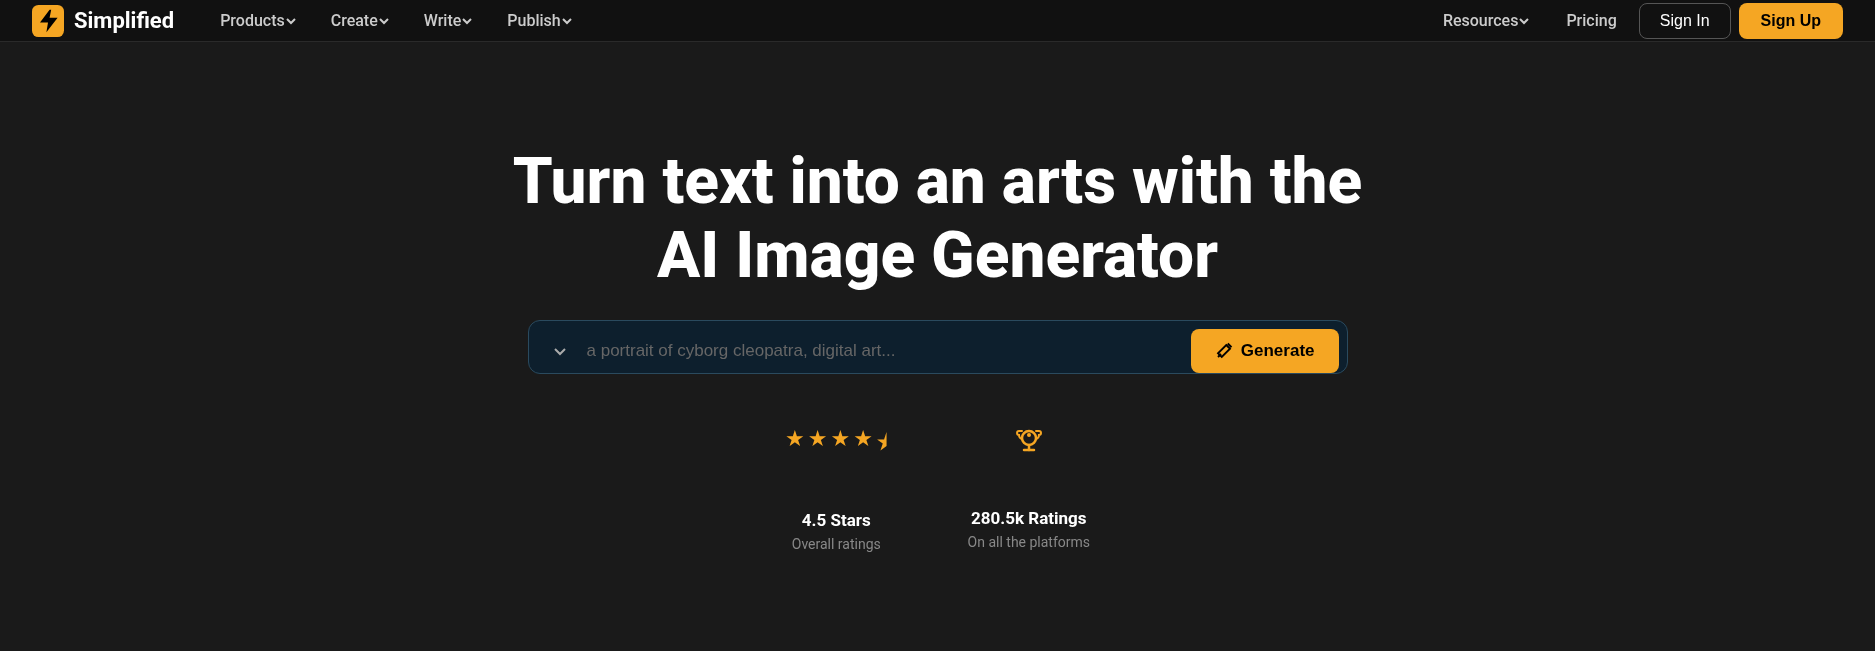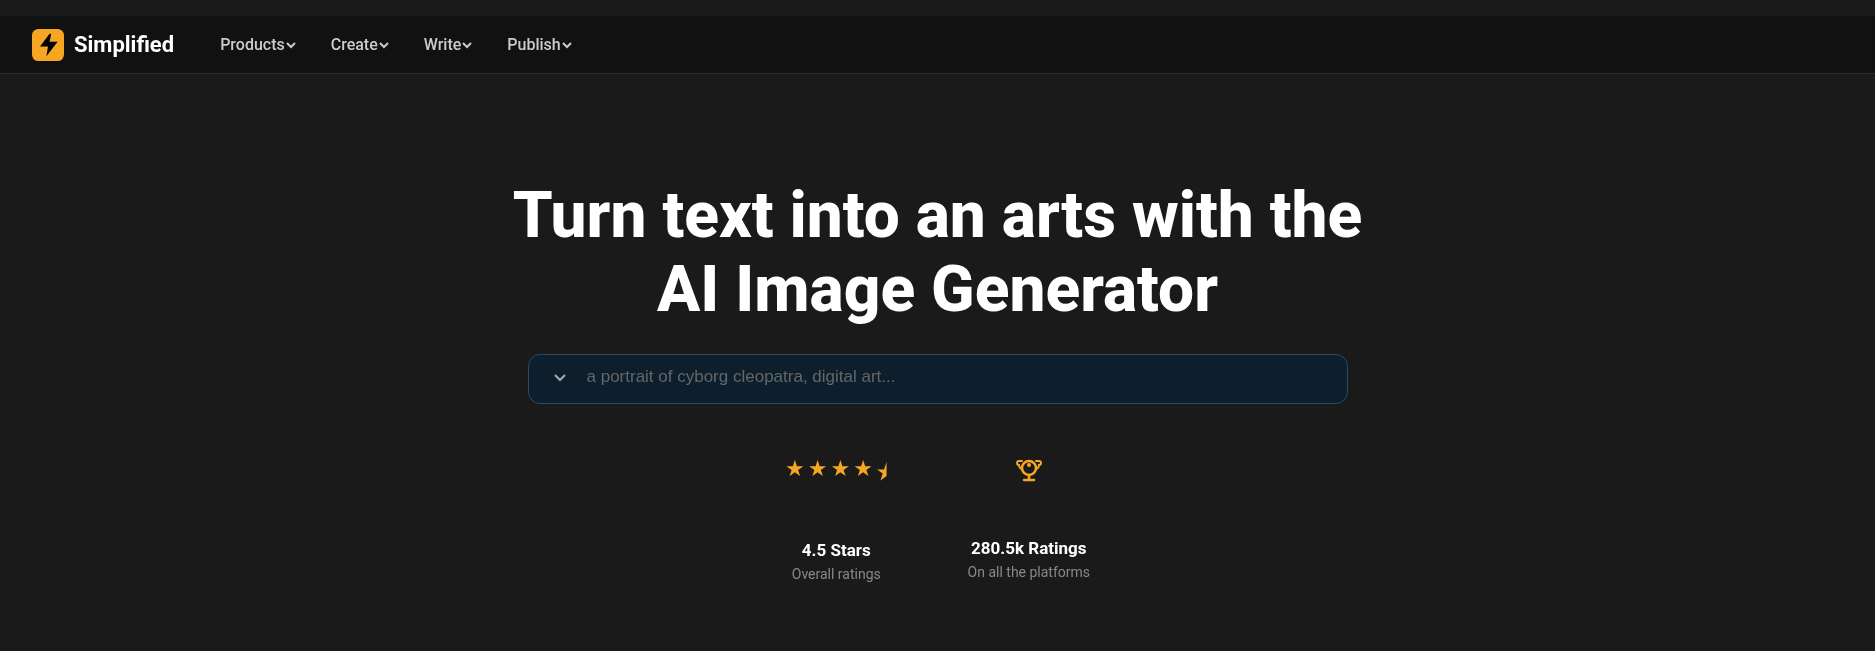--- a/index.html
+++ b/index.html
@@ -9,28 +9,27 @@
       font-family: -apple-system, BlinkMacSystemFont, 'Segoe UI', Roboto, sans-serif;
       color: #ffffff;
       width: 1875px;
       min-height: 651px;
       overflow-x: hidden;
     }
 
     
     nav {
       background-color: #111111;
-      height: 58px;
+      height: 42px;
       display: flex;
       align-items: center;
       padding: 8px 32px;
       border-bottom: 1px solid #2a2a2a;
       position: relative;
       z-index: 10;
-      margin-top: 16px;
     }
 
     .nav-left {
       display: flex;
       align-items: center;
       gap: 32px;
     }
 
     .logo {
       display: flex;
@@ -136,21 +135,21 @@
 
     
     .search-box {
       display: flex;
       align-items: center;
       background: #0d1f2d;
       border: 1px solid #2a4a5e;
       border-radius: 12px;
       width: 820px;
       max-width: 100%;
-      padding: 8px 8px 12px 16px;
+      padding: 8px 8px 0 16px;
       margin-bottom: 52px;
     }
 
     .search-dropdown-btn {
       display: flex;
       align-items: center;
       gap: 6px;
       background: none;
       border: none;
       color: #ffffff;
@@ -274,32 +273,54 @@
       </div>
       <div class="nav-item">
         <span>Publish</span>
         <svg class="chevron-down" viewBox="0 0 12 12">
             <polyline points="2,4 6,8 10,4"></polyline>
           </svg>
       </div>
     </div>
   </div>
 
+  <div class="nav-right">
+    <div class="nav-item">
+      <span>Resources</span>
+      <svg class="chevron-down" viewBox="0 0 12 12">
+          <polyline points="2,4 6,8 10,4"></polyline>
+        </svg>
+    </div>
+    <div class="nav-item">
+      <span>Pricing</span>
+    </div>
+    <button class="btn-signin">Sign In</button>
+    <button class="btn-signup">Sign Up</button>
+  </div>
 </nav>
 
 <section class="hero">
   <h1 class="hero-title">Turn text into an arts with the AI Image Generator</h1>
 
   <div class="search-box">
     <button class="search-dropdown-btn">
       <svg width="14" height="14" viewBox="0 0 14 14">
           <polyline points="2,5 7,10 12,5" stroke="#aaa" stroke-width="2" fill="none"></polyline>
         </svg>
     </button>
     <input type="text" class="search-input" placeholder="a portrait of cyborg cleopatra, digital art..." style="">
+    <button class="btn-generate">
+
+      <svg width="18" height="18" viewBox="0 0 24 24" fill="none" stroke="#000" stroke-width="2.5">
+        <path d="M15 4l5 5-11 11-5-5 11-11z"></path>
+        <line x1="4" y1="20" x2="8" y2="16"></line>
+        <line x1="17" y1="2" x2="22" y2="7"></line>
+      </svg>
+      <span>Generate</span>
+    </button>
   </div>
 
   <div class="stats">
 
     <div class="stat-item">
       <div class="stars">
         <span class="star">★</span>
         <span class="star">★</span>
         <span class="star">★</span>
         <span class="star">★</span>

